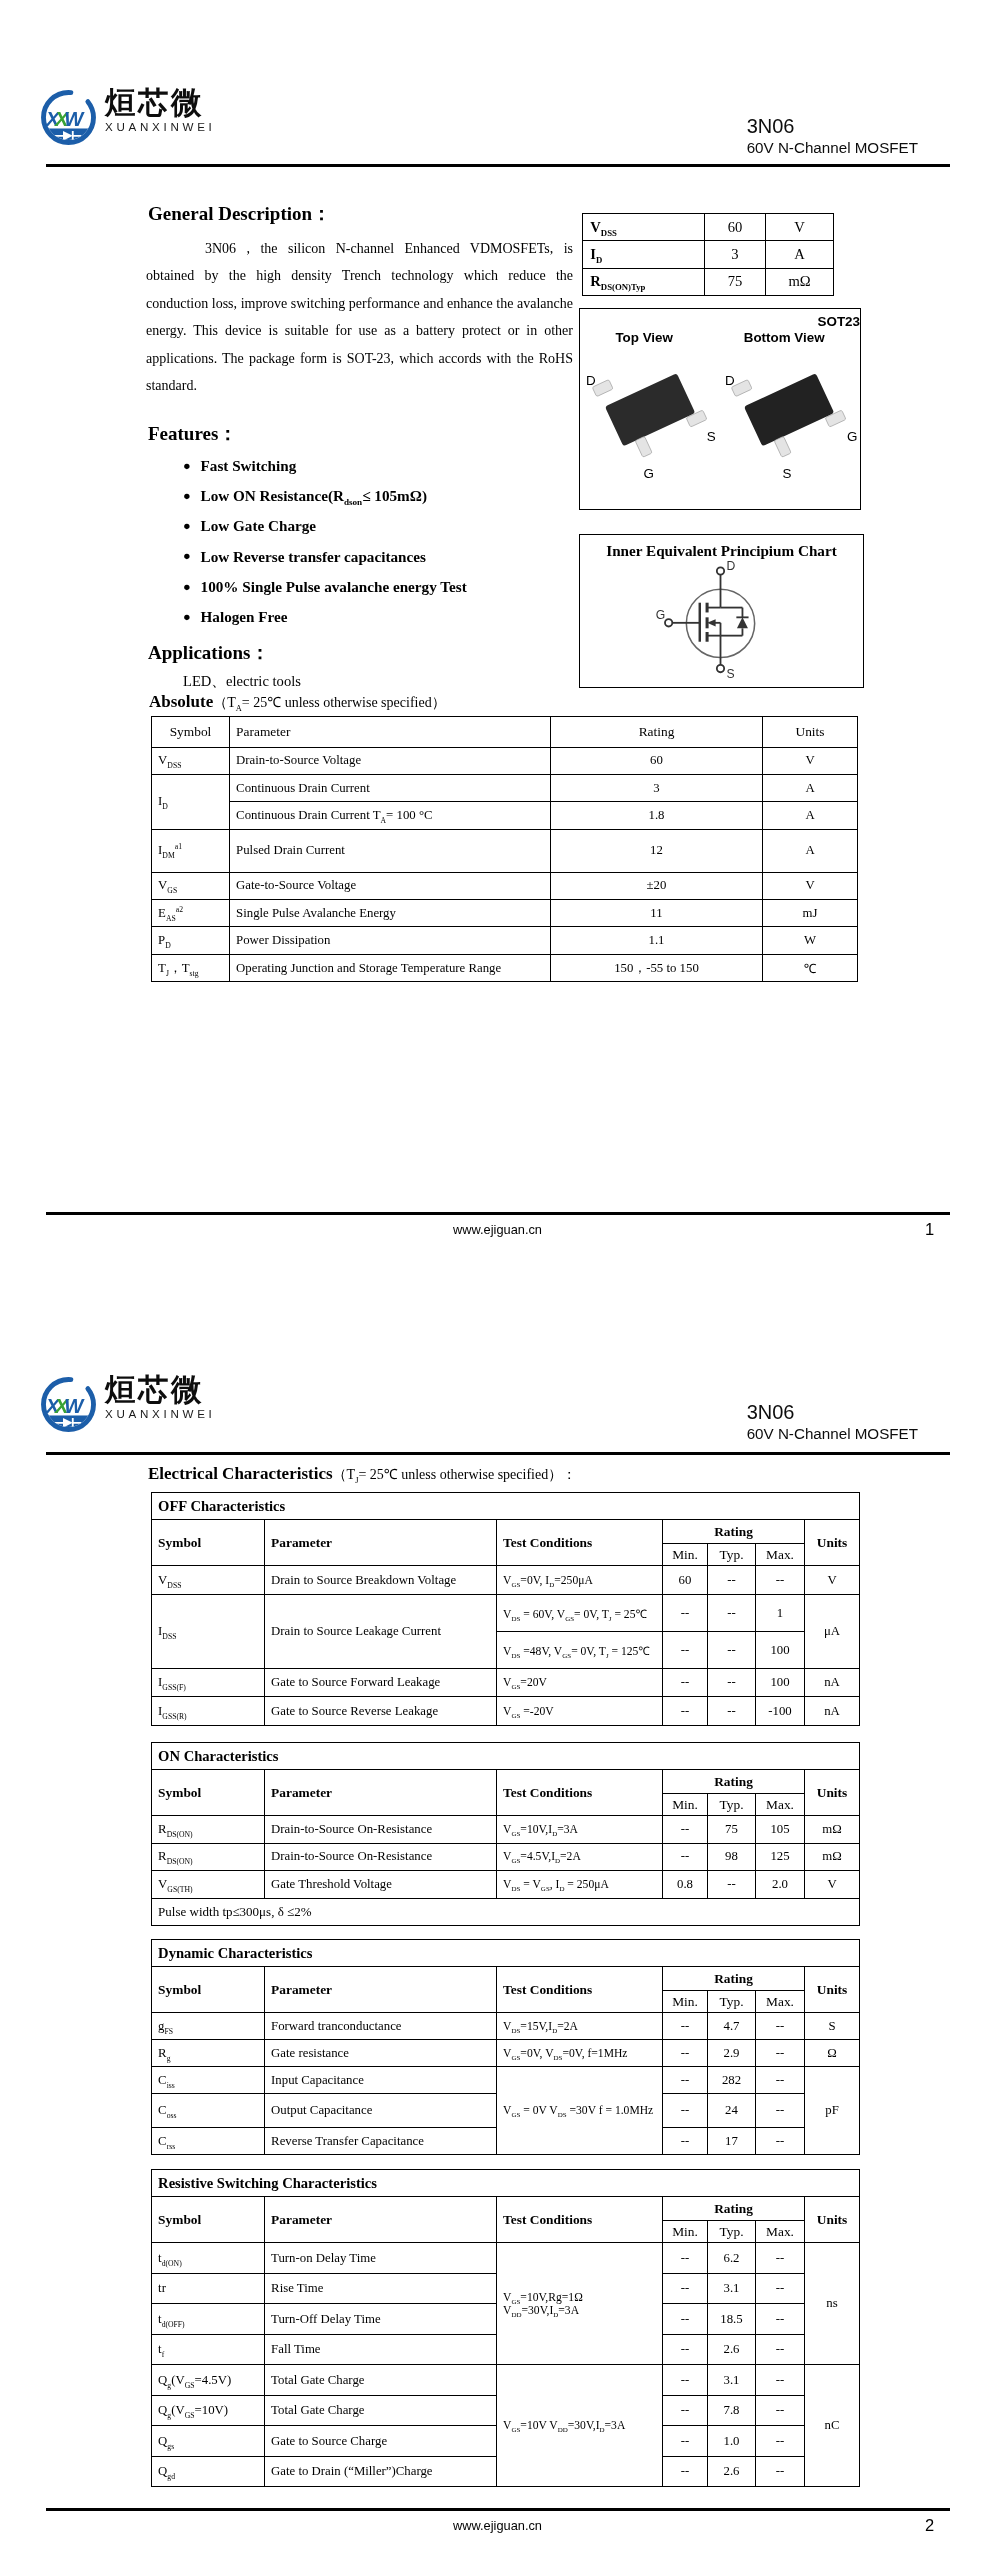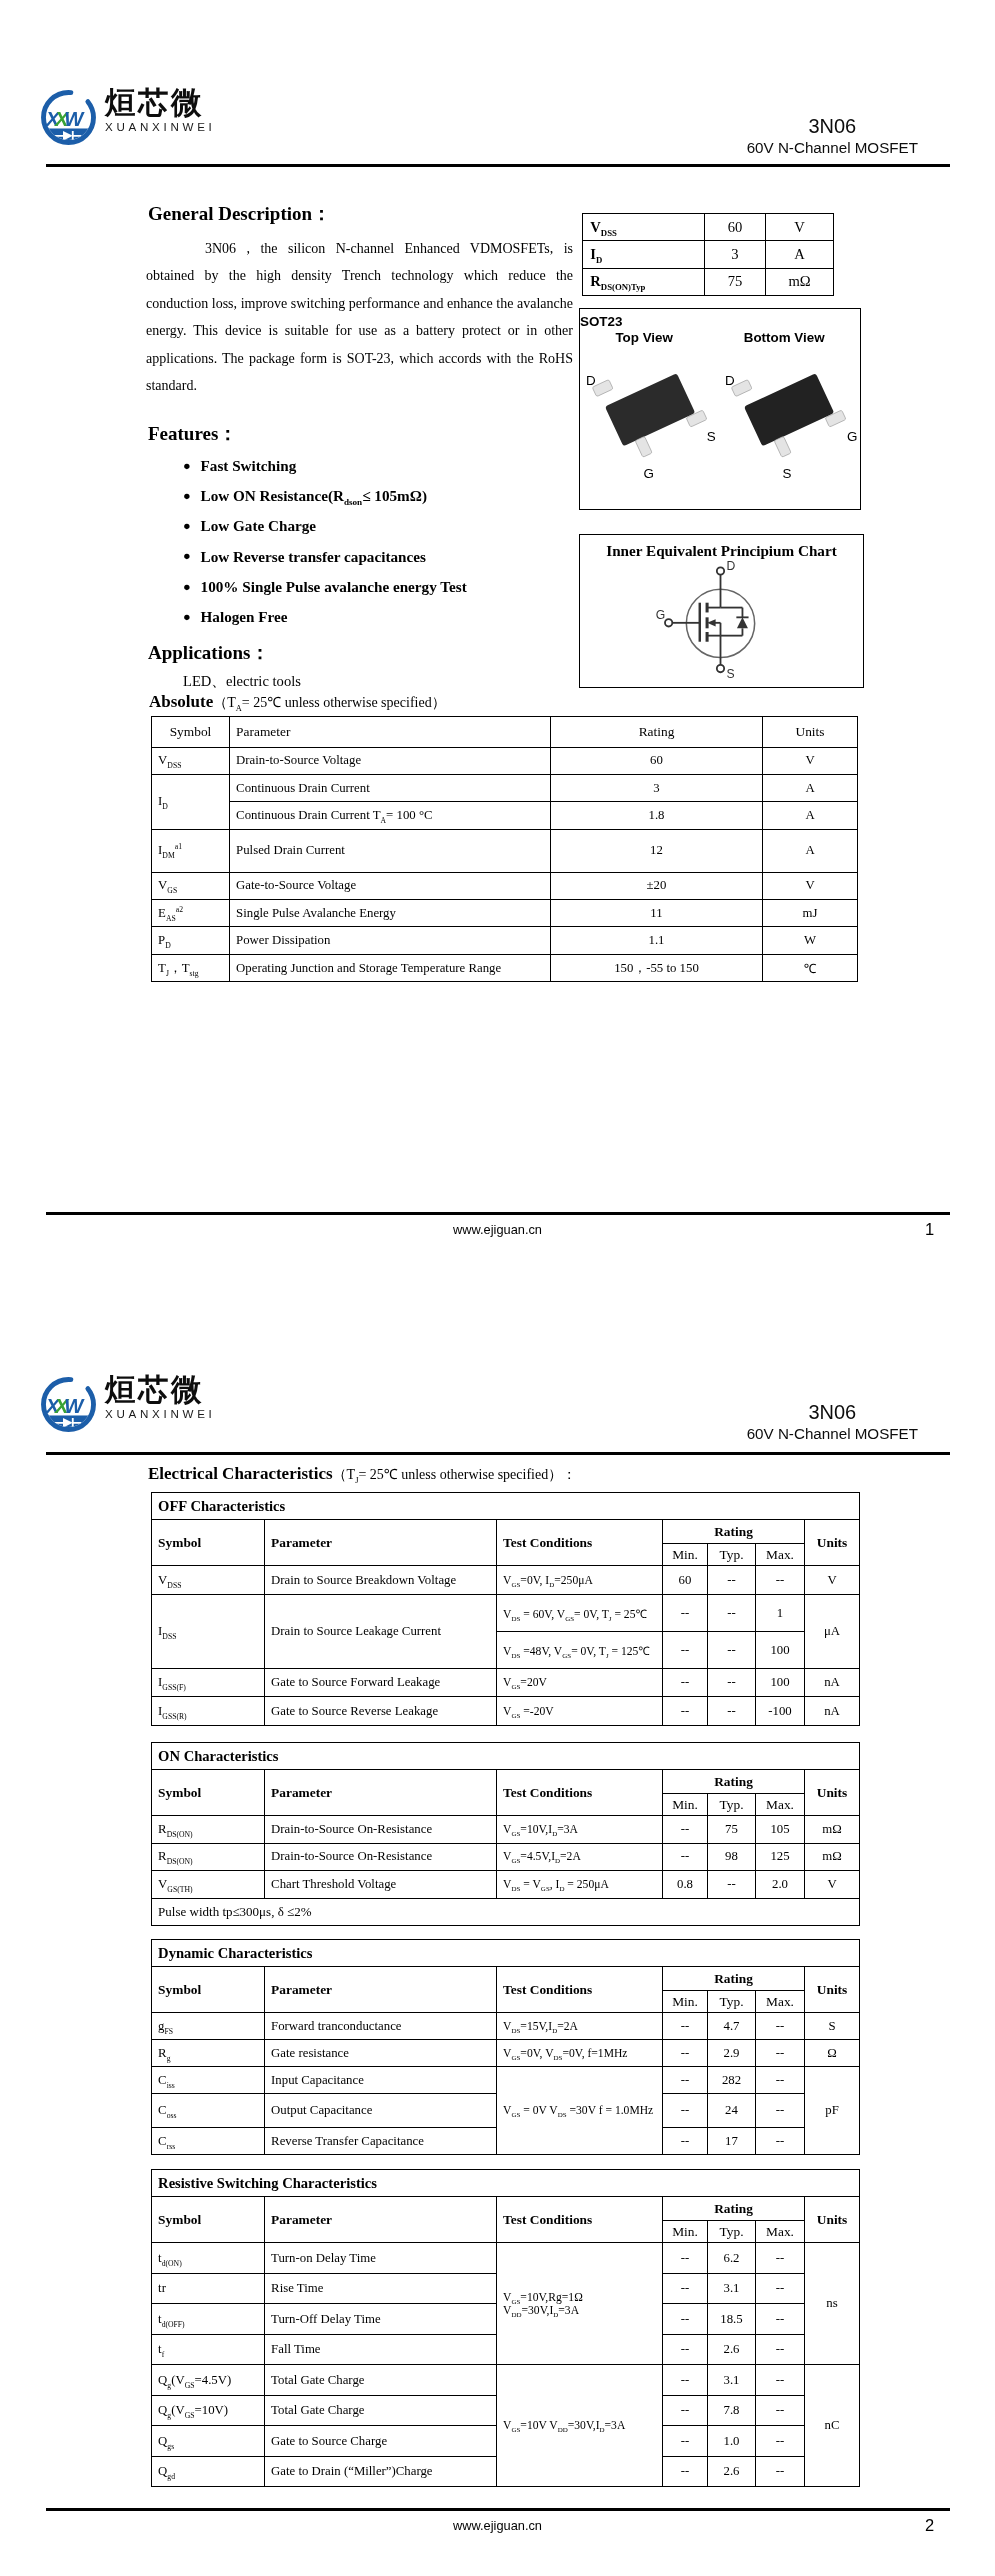--- a/index.html
+++ b/index.html
@@ -10,21 +10,21 @@
   .thickline{position:absolute;height:3px;background:#000}
   sub{font-size:60%;line-height:0}
   sup{font-size:60%;line-height:0}
 
   
   .brand{display:flex;align-items:flex-start;gap:6.1px}
   .brand-cn{font-family:"Liberation Sans",sans-serif;font-size:30.5px;font-weight:bold;
             letter-spacing:2.4px;line-height:1.0;color:#0d0d0d}
   .brand-en{font-family:"Liberation Sans",sans-serif;font-size:11.6px;letter-spacing:3.7px;
             color:#1a1a1a;margin-top:2px}
-  .hdr-right{position:absolute;text-align:center;font-family:"Liberation Sans",sans-serif;color:#0d0d0d}
+  .hdr-right{position:absolute;text-align:left;font-family:"Liberation Sans",sans-serif;color:#0d0d0d}
   .hdr-part{font-size:20px;line-height:22px}
   .hdr-sub{font-size:15.2px;line-height:18.3px;margin-top:2.4px}
 
   
   .h1{font-size:19px;font-weight:bold}
   .para{font-size:14px;line-height:27.4px;text-align:justify;text-indent:59px}
   .bullets{list-style:none;margin:0;padding:0}
   .bullets li{font-size:15.2px;font-weight:bold;margin-bottom:12.2px;white-space:nowrap}
   .bullets li::before{content:"●";font-size:12.8px;margin-right:9.8px;vertical-align:1.2px}
   .apptext{font-size:14.6px}
@@ -52,21 +52,21 @@
              padding:1.2px 6.1px;vertical-align:middle}
   .ctable td.c{text-align:center}
   .ctable tr.sect td{font-weight:bold;font-size:14.6px;border-bottom:1.7px solid #000}
   .ctable tr.h1 td,.ctable tr.h2 td{font-size:13.4px}
   .ctable tr.h2 td{border-bottom:1.7px solid #000}
   .ctable td.test{font-size:11.6px}
   .ctable tr.note td{font-size:13px}
 
   
   .figbox{position:absolute;border:1.5px solid #000;background:#fff}
-  .pkg-title{font-family:"Liberation Sans",sans-serif;font-size:13.4px;font-weight:bold;text-align:left;margin-top:4.9px}
+  .pkg-title{font-family:"Liberation Sans",sans-serif;font-size:13.4px;font-weight:bold;text-align:right;margin-top:4.9px}
   .pkg-views{display:flex;justify-content:space-around;font-family:"Liberation Sans",sans-serif;
              font-size:13.4px;font-weight:bold;margin-top:1.2px}
   .inner-title{font-size:15.2px;font-weight:bold;text-align:center;margin-top:7.3px}
 
   
   .foot-url{position:absolute;width:995px;text-align:center;
             font-family:"Liberation Sans",sans-serif;font-size:12.8px}
   .foot-pg{position:absolute;font-family:"Liberation Sans",sans-serif;font-size:16.5px}
   svg text{font-family:"Liberation Sans",sans-serif}
 </style>
@@ -434,21 +434,21 @@
       <td>R<sub>DS(ON)</sub></td>
       <td>Drain-to-Source On-Resistance</td>
       <td class="test">V<sub>GS</sub>=4.5V,I<sub>D</sub>=2A</td>
       <td class="c">--</td>
       <td class="c">98</td>
       <td class="c">125</td>
       <td class="c">mΩ</td>
         </tr>
     <tr style="height:27.4px">
       <td>V<sub>GS(TH)</sub></td>
-      <td>Chart Threshold Voltage</td>
+      <td>Gate Threshold Voltage</td>
       <td class="test">V<sub>DS</sub> = V<sub>GS</sub>, I<sub>D</sub> = 250μA</td>
       <td class="c">0.8</td>
       <td class="c">--</td>
       <td class="c">2.0</td>
       <td class="c">V</td>
         </tr>
     <tr class="note" style="height:27px">
       <td colspan="7">Pulse width tp≤300μs, δ ≤2%</td>
         </tr>
   </tbody>

